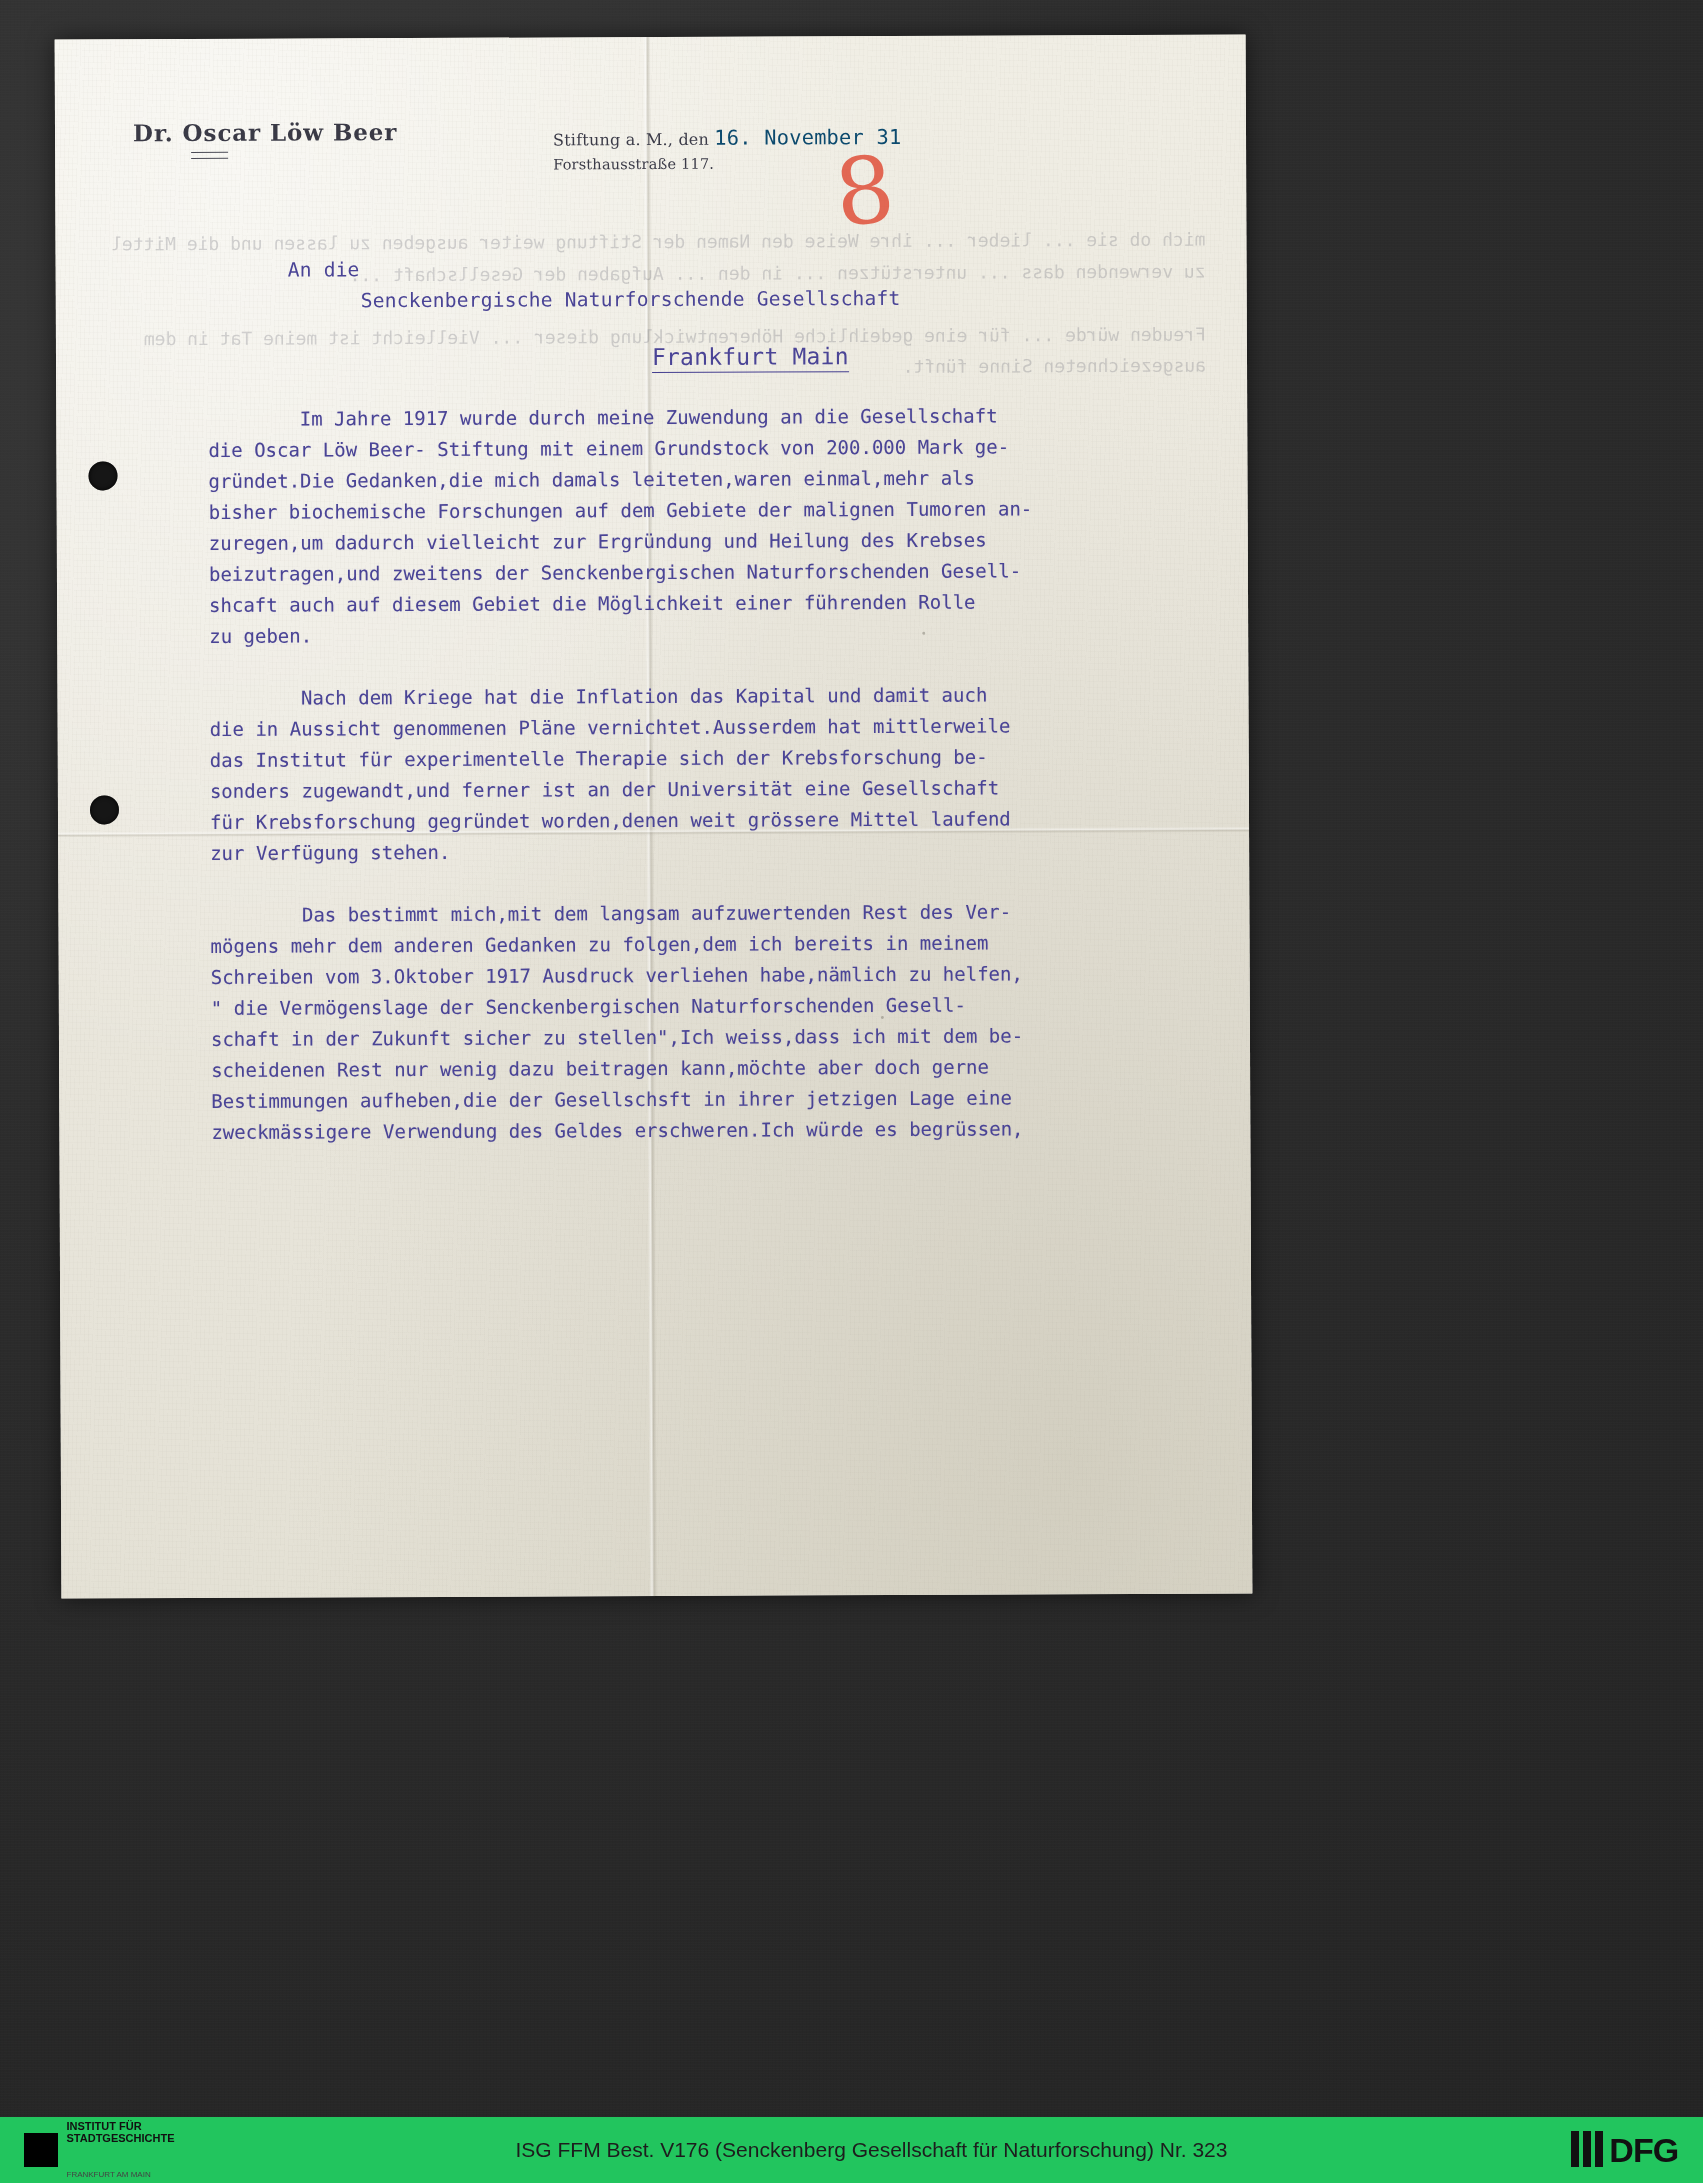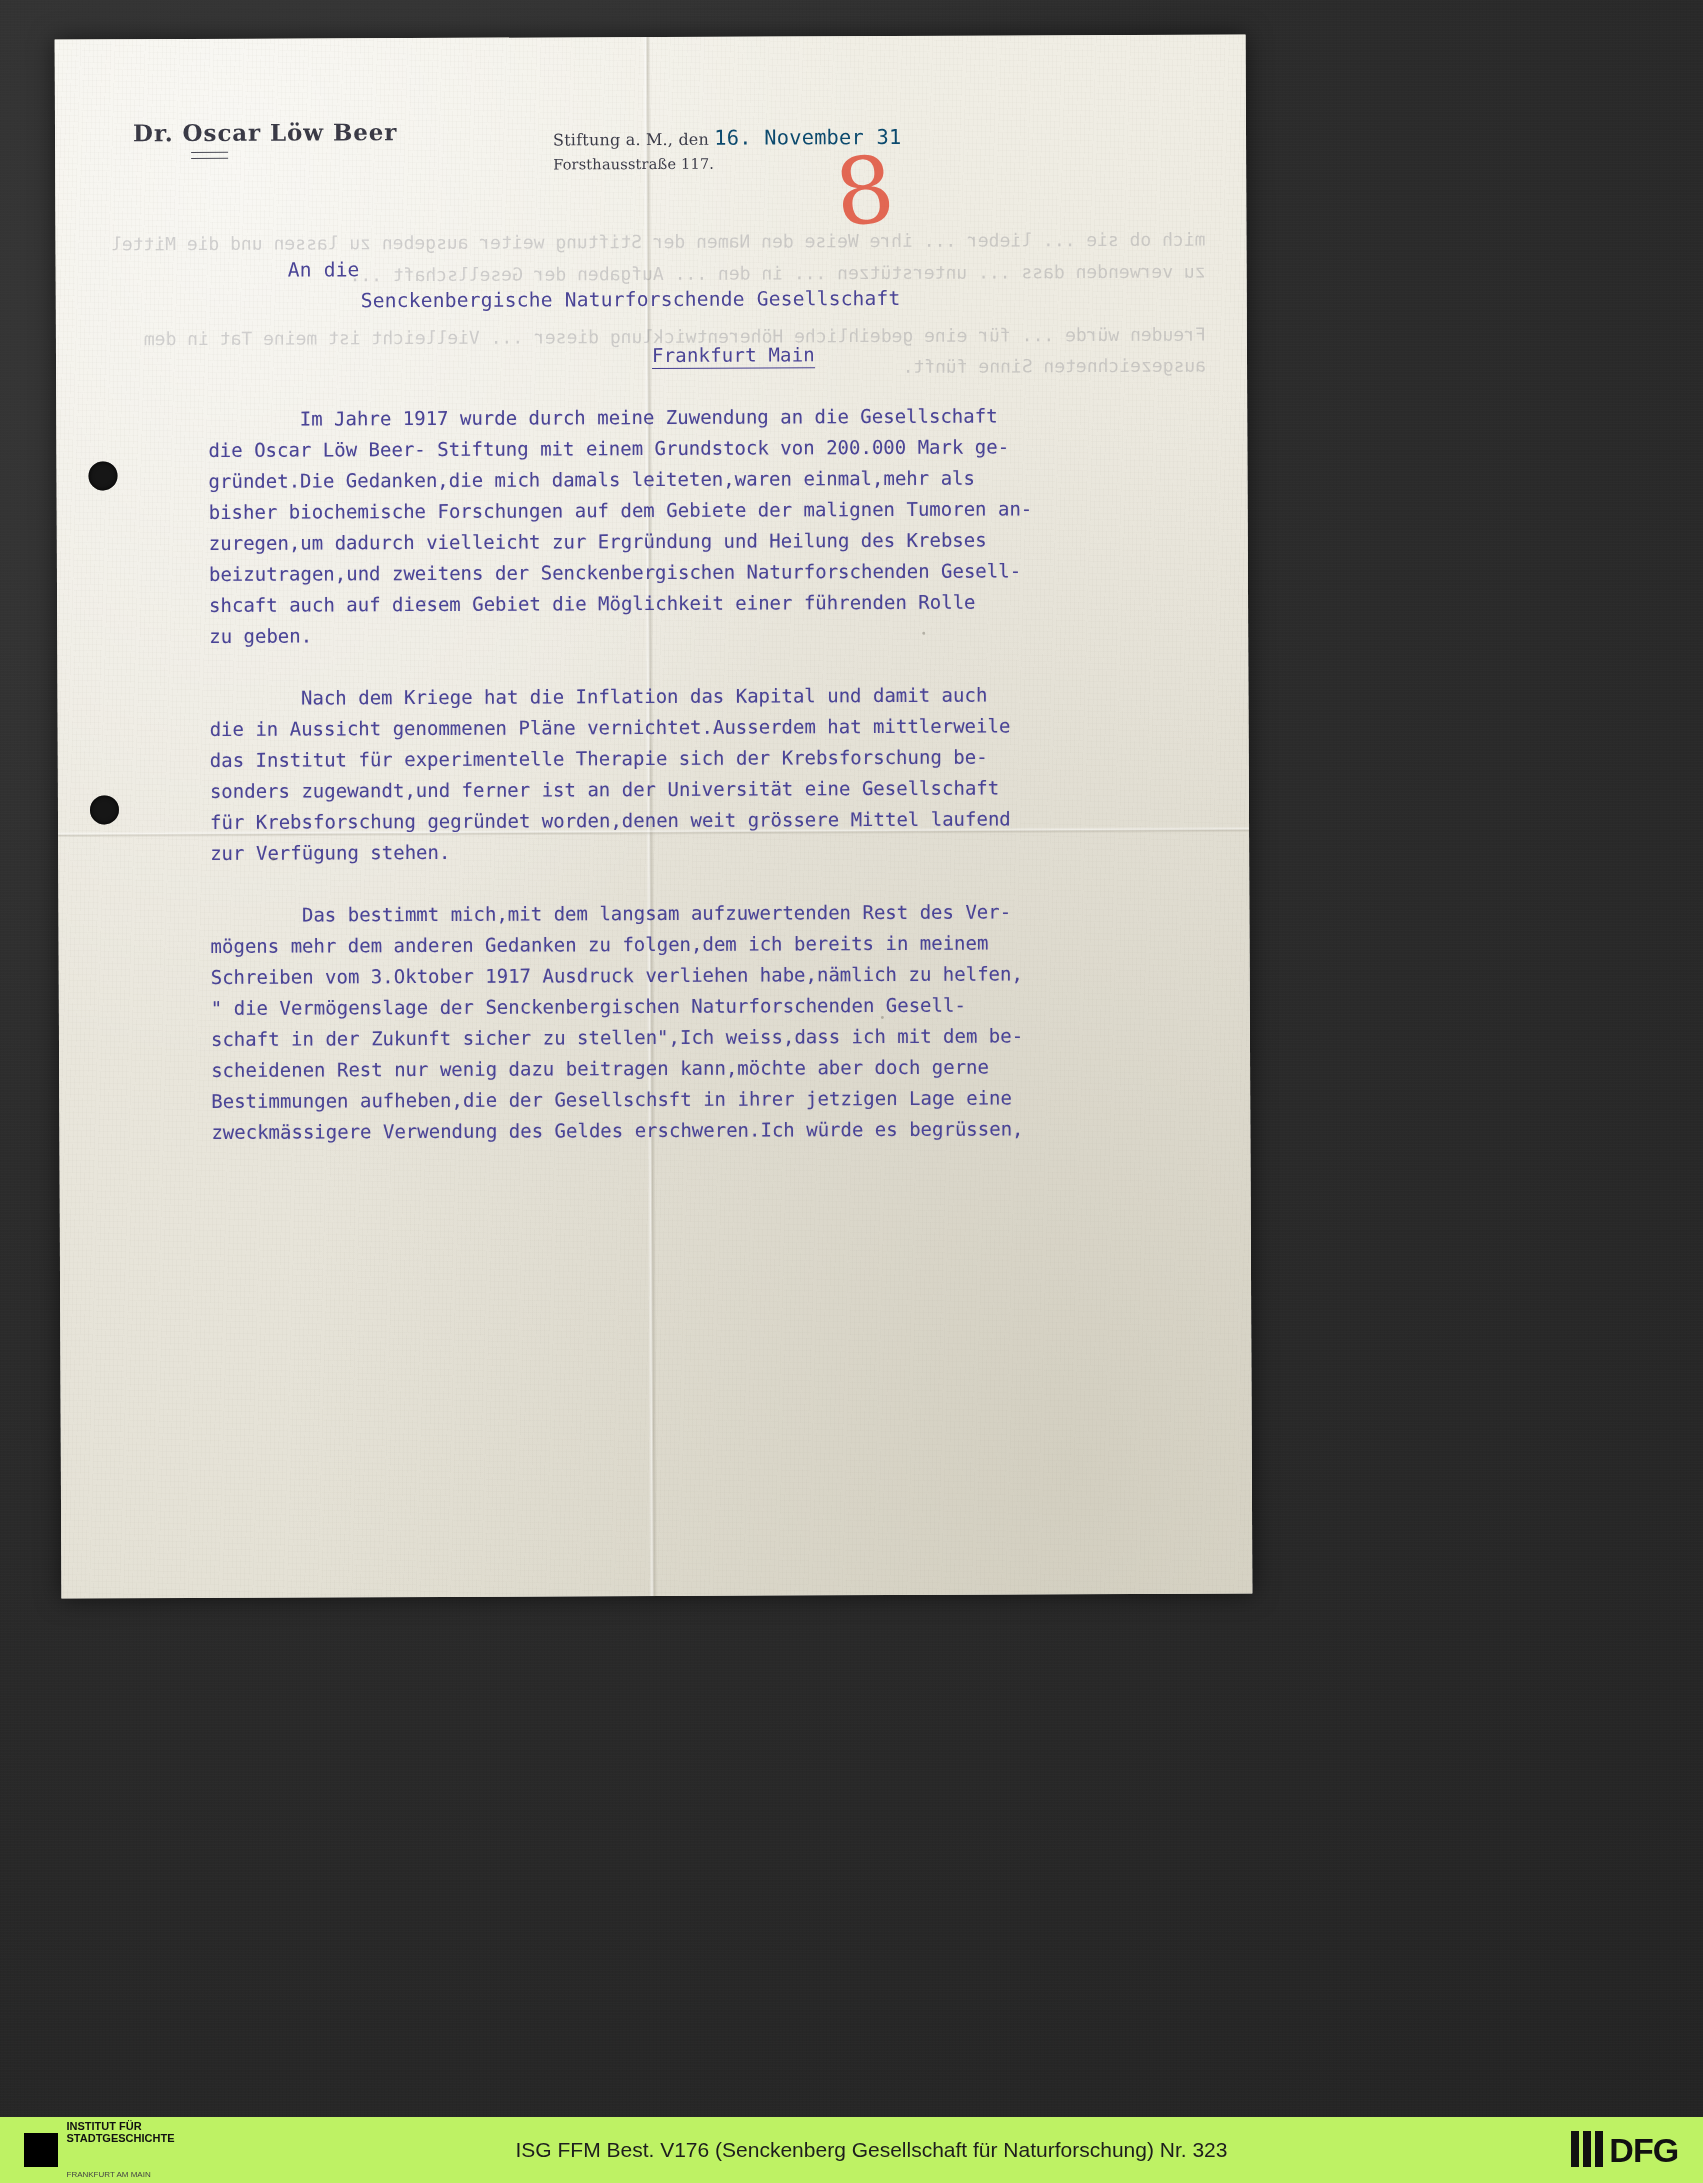--- a/index.html
+++ b/index.html
@@ -153,21 +153,21 @@
     line-height: 31.5px;
     color: rgba(120,118,130,0.30);
     transform: scaleX(-1);
     white-space: pre-wrap;
     pointer-events: none;
   }
 
   #addressee-an-die { left: 232px; top: 220px; font-size: 19.6px; }
   #addressee-society { left: 305px; top: 251px; font-size: 19.6px; }
   #addressee-city {
-    left: 596px; top: 307px; font-size: 19px;
+    left: 596px; top: 307px; font-size: 23px;
     border-bottom: 1.7px solid #453f90;
     padding-bottom: 1.7px;
   }
 
   #body-text {
     position: absolute;
     left: 152px; top: 365px;
     width: 988px;
     font-family: "DejaVu Sans Mono", monospace;
     font-size: 19px;
@@ -179,21 +179,21 @@
 
   
   .speck { position: absolute; background: rgba(90,85,75,0.35); border-radius: 50%; }
 
   
   #footer-bar {
     position: absolute;
     left: 0; top: 2117px;
     width: 1704px;
     height: 66px;
-    background: #bef264;
+    background: #22c55e;
     display: flex;
     align-items: center;
   }
   #footer-logo-isg {
     margin-left: 24px;
     display: flex;
     align-items: center;
     gap: 8.5px;
   }
   #isg-mark {

